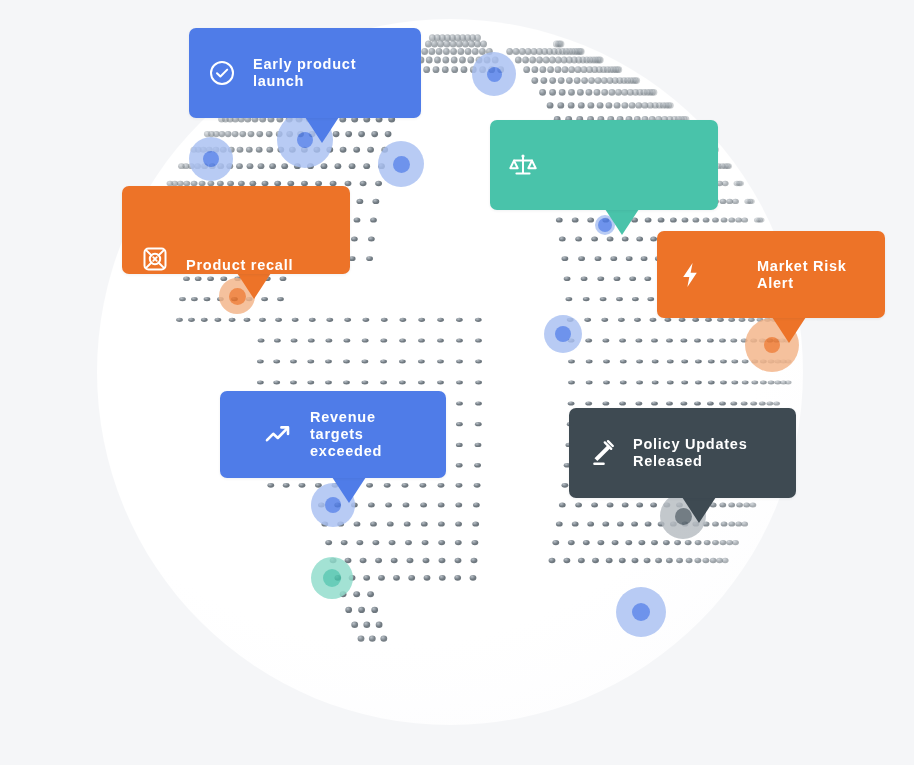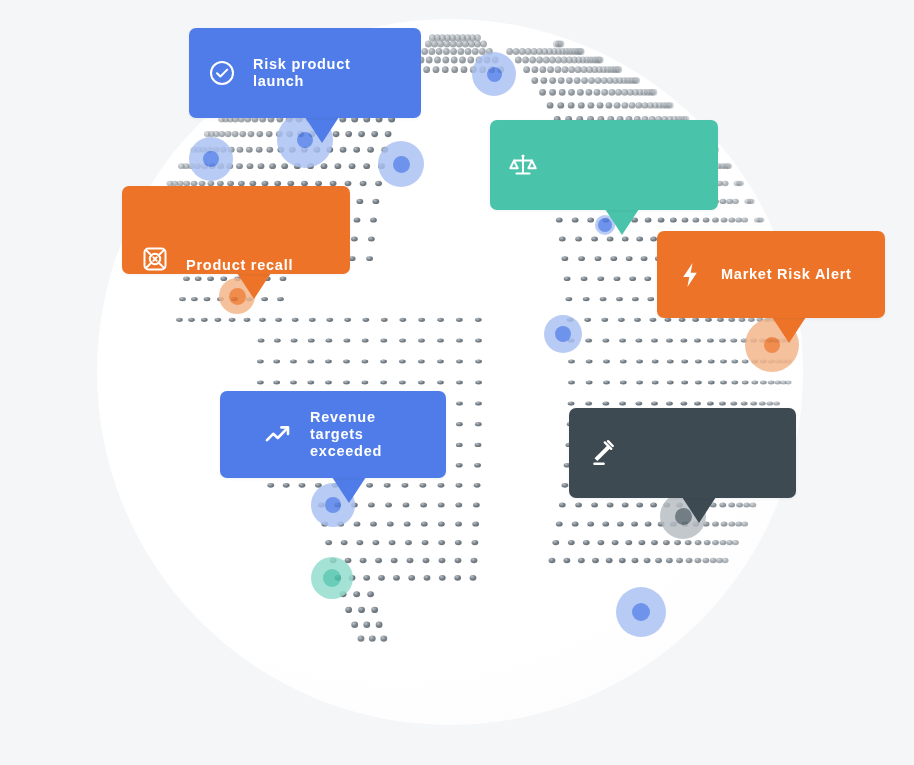--- a/index.html
+++ b/index.html
@@ -1267,21 +1267,21 @@
     </div>
   <div id="calloutLayer">
       <div class="tail" style="left: 305px; top: 117px; border-top: 26px solid rgb(79, 124, 232);"></div>
       <div class="callout" style="left: 189px; top: 28px; width: 232px; height: 90px; background: rgb(79, 124, 232);">
         <span class="ico">
           <svg width="28" height="28" viewBox="0 0 28 28">
             <circle cx="14" cy="14" r="11" stroke="#ffffff" fill="none" stroke-width="2" stroke-linecap="round" stroke-linejoin="round"></circle>
             <path d="M9 14.2l3.4 3.3L19.2 10.6" stroke="#ffffff" fill="none" stroke-width="2" stroke-linecap="round" stroke-linejoin="round"></path>
           </svg>
         </span>
-        <span class="txt">Risk product launch</span>
+        <span class="txt">Early product launch</span>
       </div>
       <div class="tail" style="left: 237px; top: 273px; border-top: 26px solid rgb(237, 115, 40);"></div>
       <div class="callout" style="left: 122px; top: 186px; width: 228px; height: 88px; background: rgb(237, 115, 40); align-items: flex-end;">
         <span class="ico">
           <svg width="28" height="28" viewBox="0 0 28 28">
             <rect x="3.5" y="3.5" width="21" height="21" rx="4" stroke="#ffffff" fill="none" stroke-width="2" stroke-linecap="round" stroke-linejoin="round"></rect>
             <circle cx="14" cy="14" r="5.2" stroke="#ffffff" fill="none" stroke-width="2" stroke-linecap="round" stroke-linejoin="round"></circle>
             <path d="M5.6 5.6l4.7 4.7M22.4 5.6l-4.7 4.7M5.6 22.4l4.7-4.7M22.4 22.4l-4.7-4.7" stroke="#ffffff" fill="none" stroke-width="2" stroke-linecap="round" stroke-linejoin="round"></path>
             <path d="M12.2 12.2l3.6 3.6M15.8 12.2l-3.6 3.6" stroke="#ffffff" stroke-width="1.8" stroke-linecap="round"></path>
           </svg>
@@ -1292,21 +1292,21 @@
       <div class="callout" style="left: 490px; top: 120px; width: 228px; height: 90px; background: rgb(73, 195, 170);">
         <span class="ico">
           <svg width="30" height="28" viewBox="0 0 30 28">
             <path d="M15 5.2v17.4M8.4 22.6h13.2M6 9.6h18" stroke="#ffffff" fill="none" stroke-width="2" stroke-linecap="round" stroke-linejoin="round"></path>
             <circle cx="15" cy="5.1" r="1.6" fill="#ffffff" stroke="none"></circle>
             <path d="M6 9.6L2.3 17.2h7.4zM24 9.6l-3.7 7.6h7.4z" stroke="#ffffff" fill="none" stroke-width="2" stroke-linecap="round" stroke-linejoin="round"></path>
           </svg>
         </span>
       </div>
       <div class="tail" style="left: 772px; top: 317px; border-top: 26px solid rgb(237, 115, 40);"></div>
-      <div class="callout" style="left: 657px; top: 231px; width: 228px; height: 87px; background: rgb(237, 115, 40);">
+      <div class="callout" style="left: 657px; top: 231px; width: 228px; height: 87px; background: rgb(237, 115, 40); gap: 36px;">
         <span class="ico">
           <svg width="24" height="28" viewBox="0 0 24 28">
             <path d="M14.6 2L5.2 16.1h6.1L9.4 26l9.4-14.3h-6.2z" fill="#ffffff" stroke="none"></path>
           </svg>
         </span>
         <span class="txt">Market Risk Alert</span>
       </div>
       <div class="tail" style="left: 332px; top: 477px; border-top: 26px solid rgb(79, 124, 232);"></div>
       <div class="callout" style="left: 220px; top: 391px; width: 226px; height: 87px; background: rgb(79, 124, 232); padding-left: 44px;">
         <span class="ico">
@@ -1320,16 +1320,18 @@
       </div>
       <div class="tail" style="left: 682px; top: 497px; border-top: 26px solid rgb(62, 74, 82);"></div>
       <div class="callout" style="left: 569px; top: 408px; width: 227px; height: 90px; background: rgb(62, 74, 82);">
         <span class="ico">
           <svg width="28" height="28" viewBox="0 0 28 28">
             <path d="M16.8 3.4l6.4 6.4M20 2.2l4.8 4.8" stroke="#ffffff" fill="none" stroke-width="2.4" stroke-linecap="round"></path>
             <path d="M19.6 6.2L6.5 19.2l2.9 2.9L22.5 9.1z" fill="#ffffff" stroke="none"></path>
             <path d="M6.4 24.8h9.2" stroke="#ffffff" fill="none" stroke-width="2.4" stroke-linecap="round"></path>
           </svg>
         </span>
+        <span class="txt">Policy Updates
+Released</span>
       </div>
     </div>
 
 </div>
 
 </body></html>

